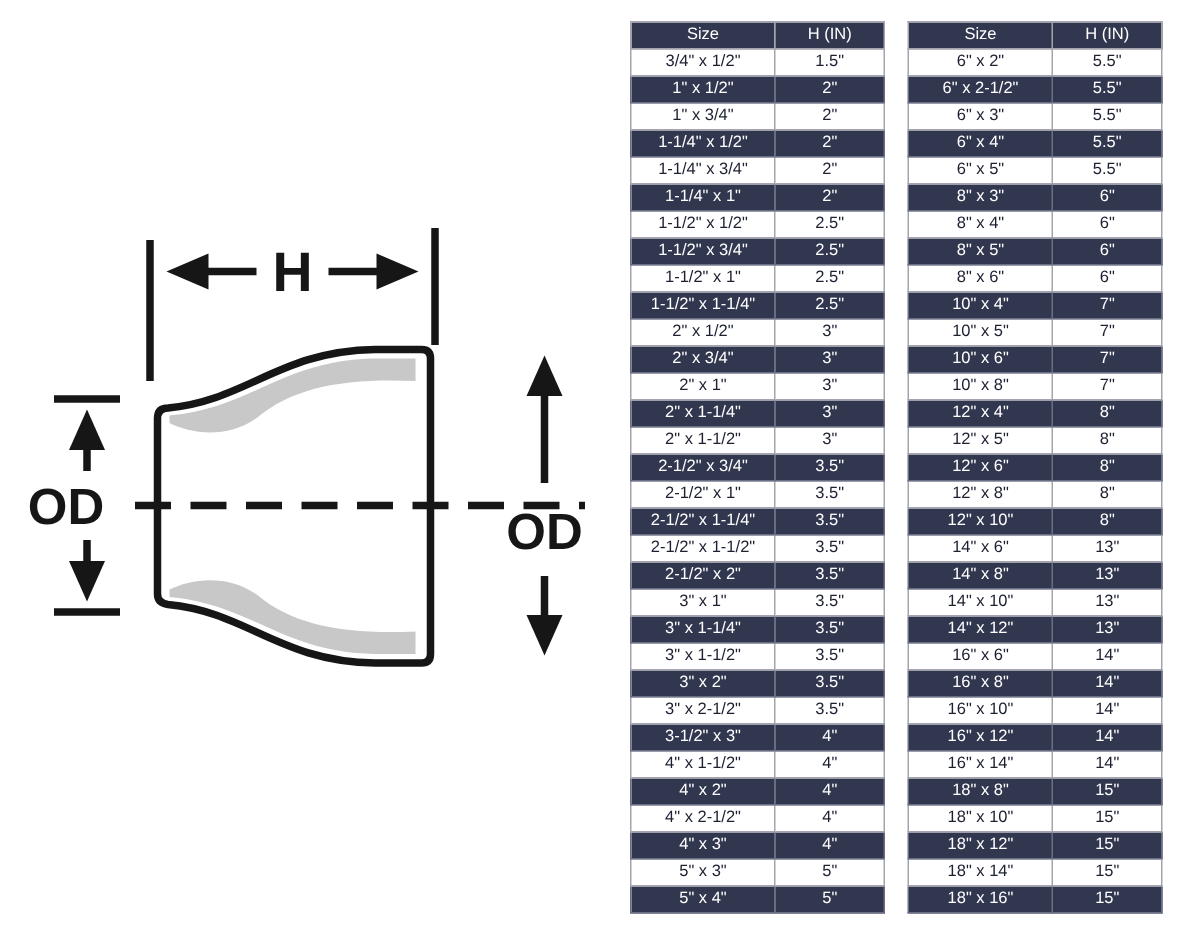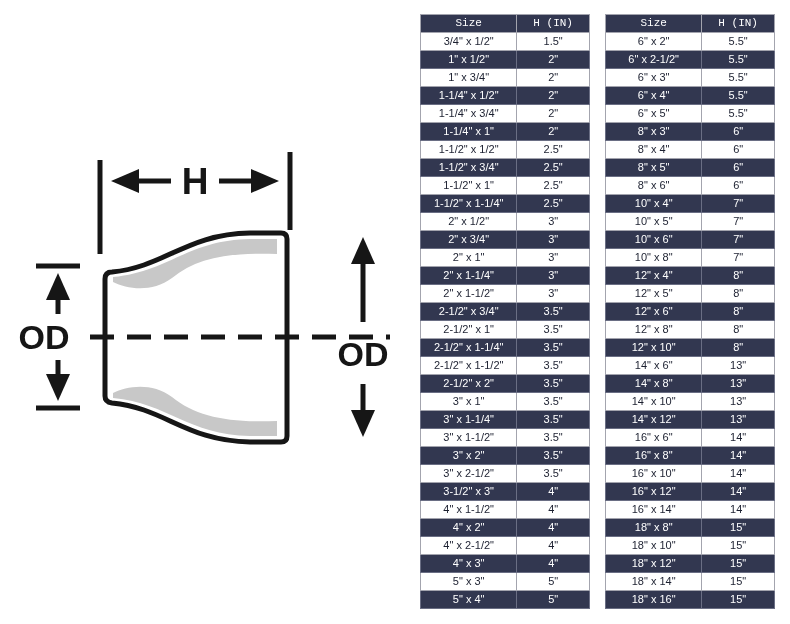--- a/index.html
+++ b/index.html
@@ -17,21 +17,21 @@
     font-size:11px; line-height:1.1;
   }
   table.tbl-left  { left:420px; width:170px; }
   table.tbl-right { left:605px; width:170px; }
   .tbl col.c-size { width:57%; }
   .tbl col.c-h    { width:43%; }
   .tbl th, .tbl td {
     border:1px solid #a3a4ae; text-align:center; vertical-align:middle;
     height:18px; padding:0 3px; font-weight:400; white-space:nowrap;
   }
-  .tbl th { background:#323750; color:#ffffff;font-family:Liberation Mono, monospace; }
+  .tbl th { background:#323750; color:#ffffff; }
   .tbl td { background:#ffffff; color:#1c2030; }
   .tbl tr.dark td { background:#323750; color:#ffffff; border-color:#6a6e84; }
 </style>
 </head>
 <body>
 
 <div class="stage">
 
   <div class="diagram-wrap">
     <svg width="420" height="624" viewBox="0 0 420 624" xmlns="http://www.w3.org/2000/svg">

